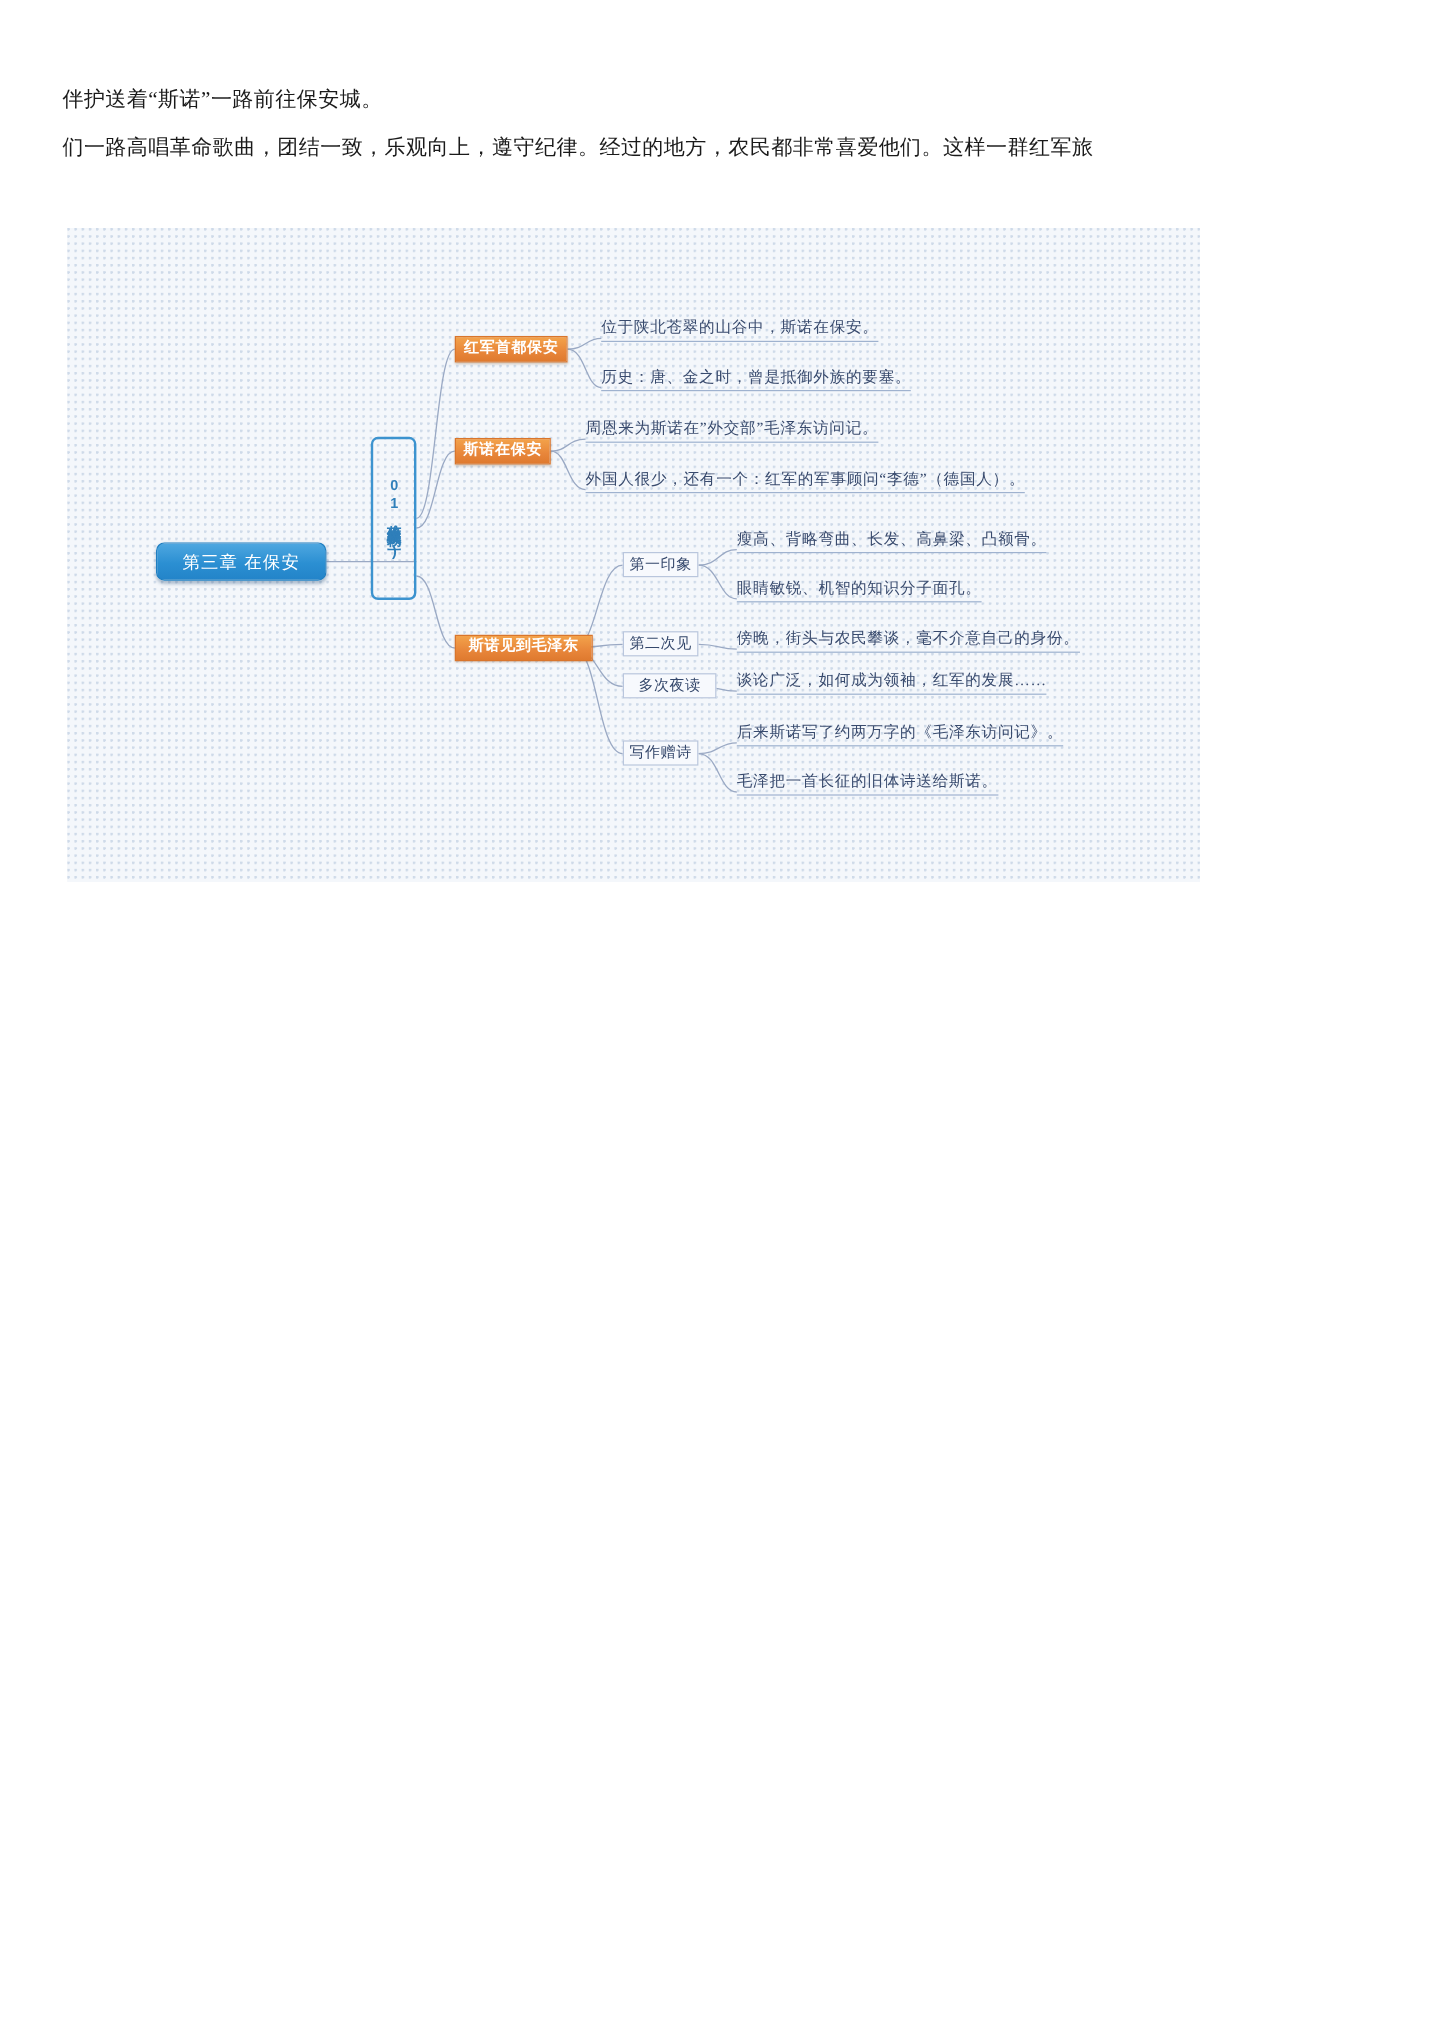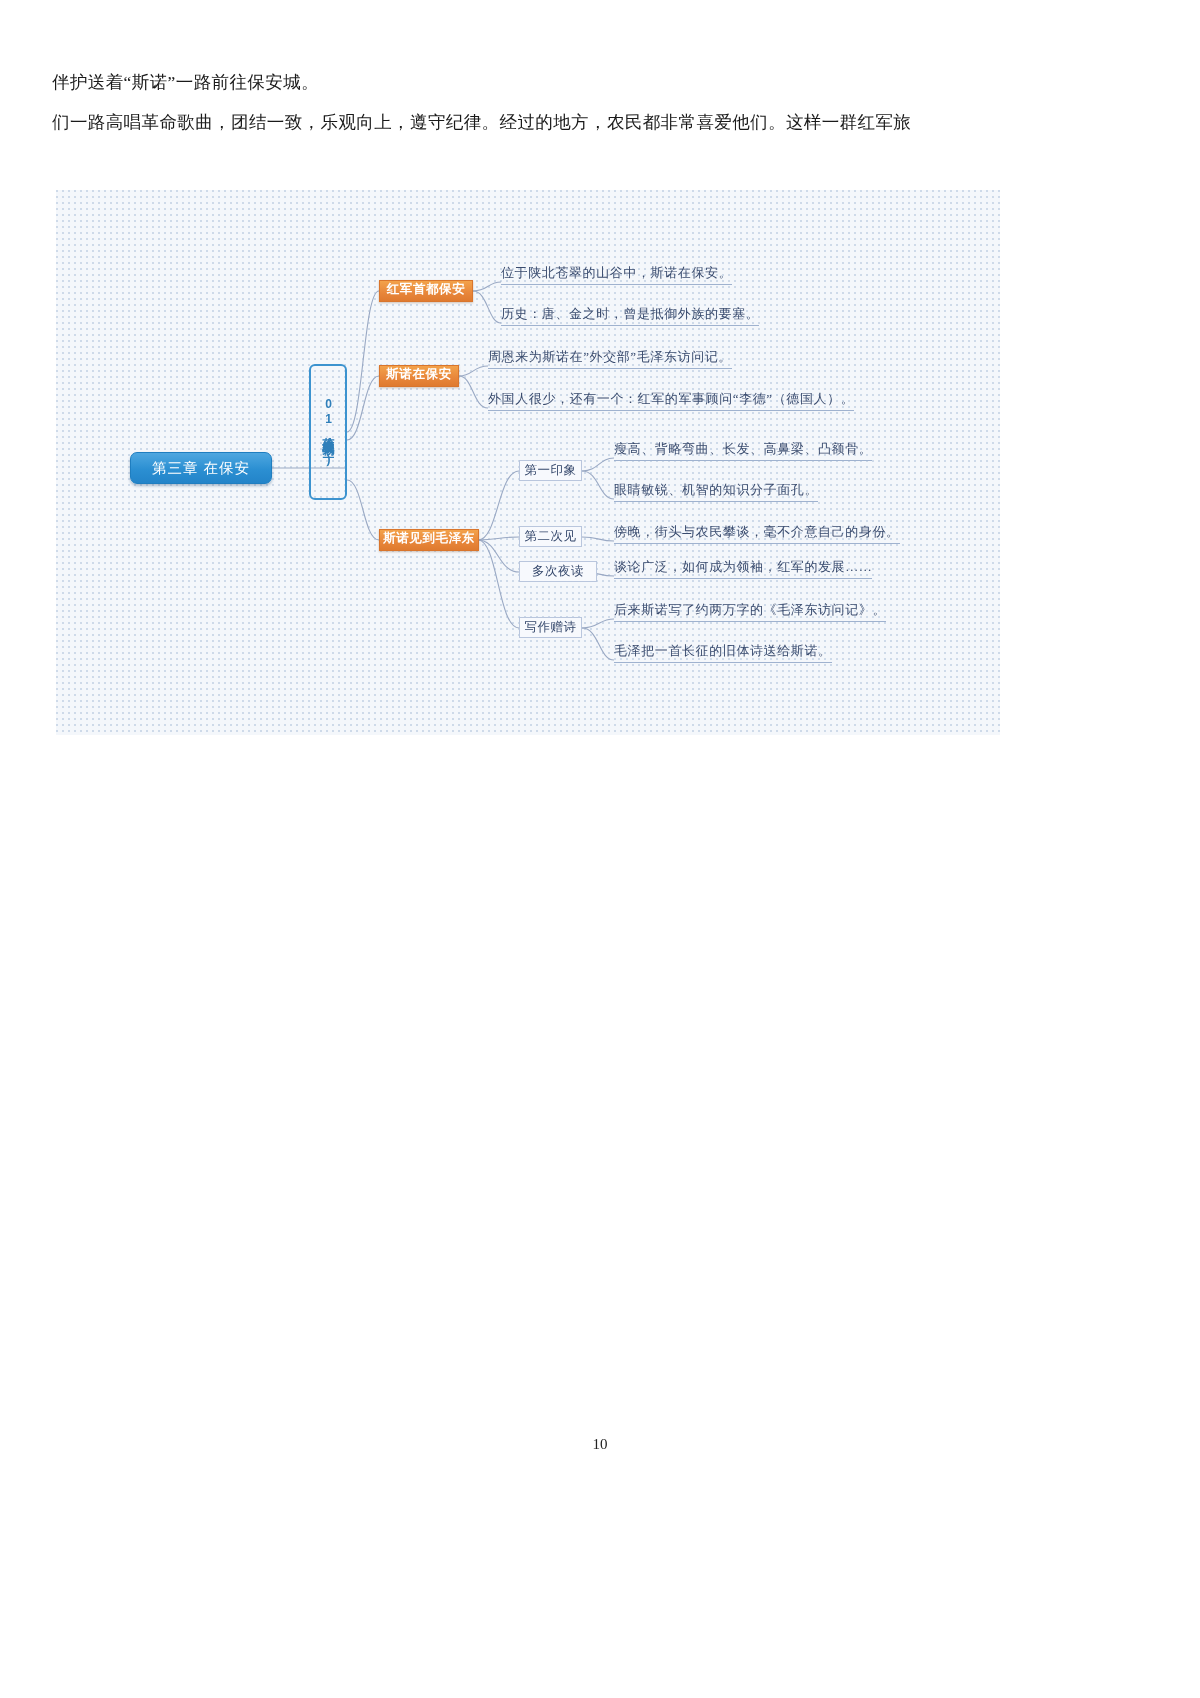--- a/index.html
+++ b/index.html
@@ -64,21 +64,21 @@
     background:linear-gradient(180deg,#f3a24a 0%,#e8863a 60%,#df7a2f 100%);
     border:1px solid #d9752c;
     color:#ffffff;font-size:12.5px;font-weight:bold;
     display:flex;align-items:flex-start;justify-content:center;
     letter-spacing:.6px;
     box-shadow:0 1px 2px rgba(120,70,20,.30);
     font-family:"Liberation Sans","DejaVu Sans",sans-serif;
   }
   .on1{left:323px;top:90px;width:94px;}
   .on2{left:323px;top:175px;width:80px;}
-  .on3{left:323px;top:339px;width:100px;}
+  .on3{left:323px;top:339px;width:115px;}
 
   
   .lnode{
     height:21px;padding:0 6px;
     background:#f7f9fd;border:1px solid #b9c6dd;
     color:#34476b;font-size:12.5px;
     display:flex;align-items:center;justify-content:center;
     letter-spacing:.5px;
     font-family:"Liberation Serif","DejaVu Serif",serif;
   }
@@ -193,15 +193,14 @@
     <div class="leaf lf4">外国人很少，还有一个：红军的军事顾问“李德”（德国人）。</div>
     <div class="leaf lf5">瘦高、背略弯曲、长发、高鼻梁、凸额骨。</div>
     <div class="leaf lf6">眼睛敏锐、机智的知识分子面孔。</div>
     <div class="leaf lf7">傍晚，街头与农民攀谈，毫不介意自己的身份。</div>
     <div class="leaf lf8">谈论广泛，如何成为领袖，红军的发展……</div>
     <div class="leaf lf9">后来斯诺写了约两万字的《毛泽东访问记》。</div>
     <div class="leaf lf10">毛泽把一首长征的旧体诗送给斯诺。</div>
 
   </div>
 
-  <div class="pagenum">10</div>
 
 </div>
 
 </body></html>

